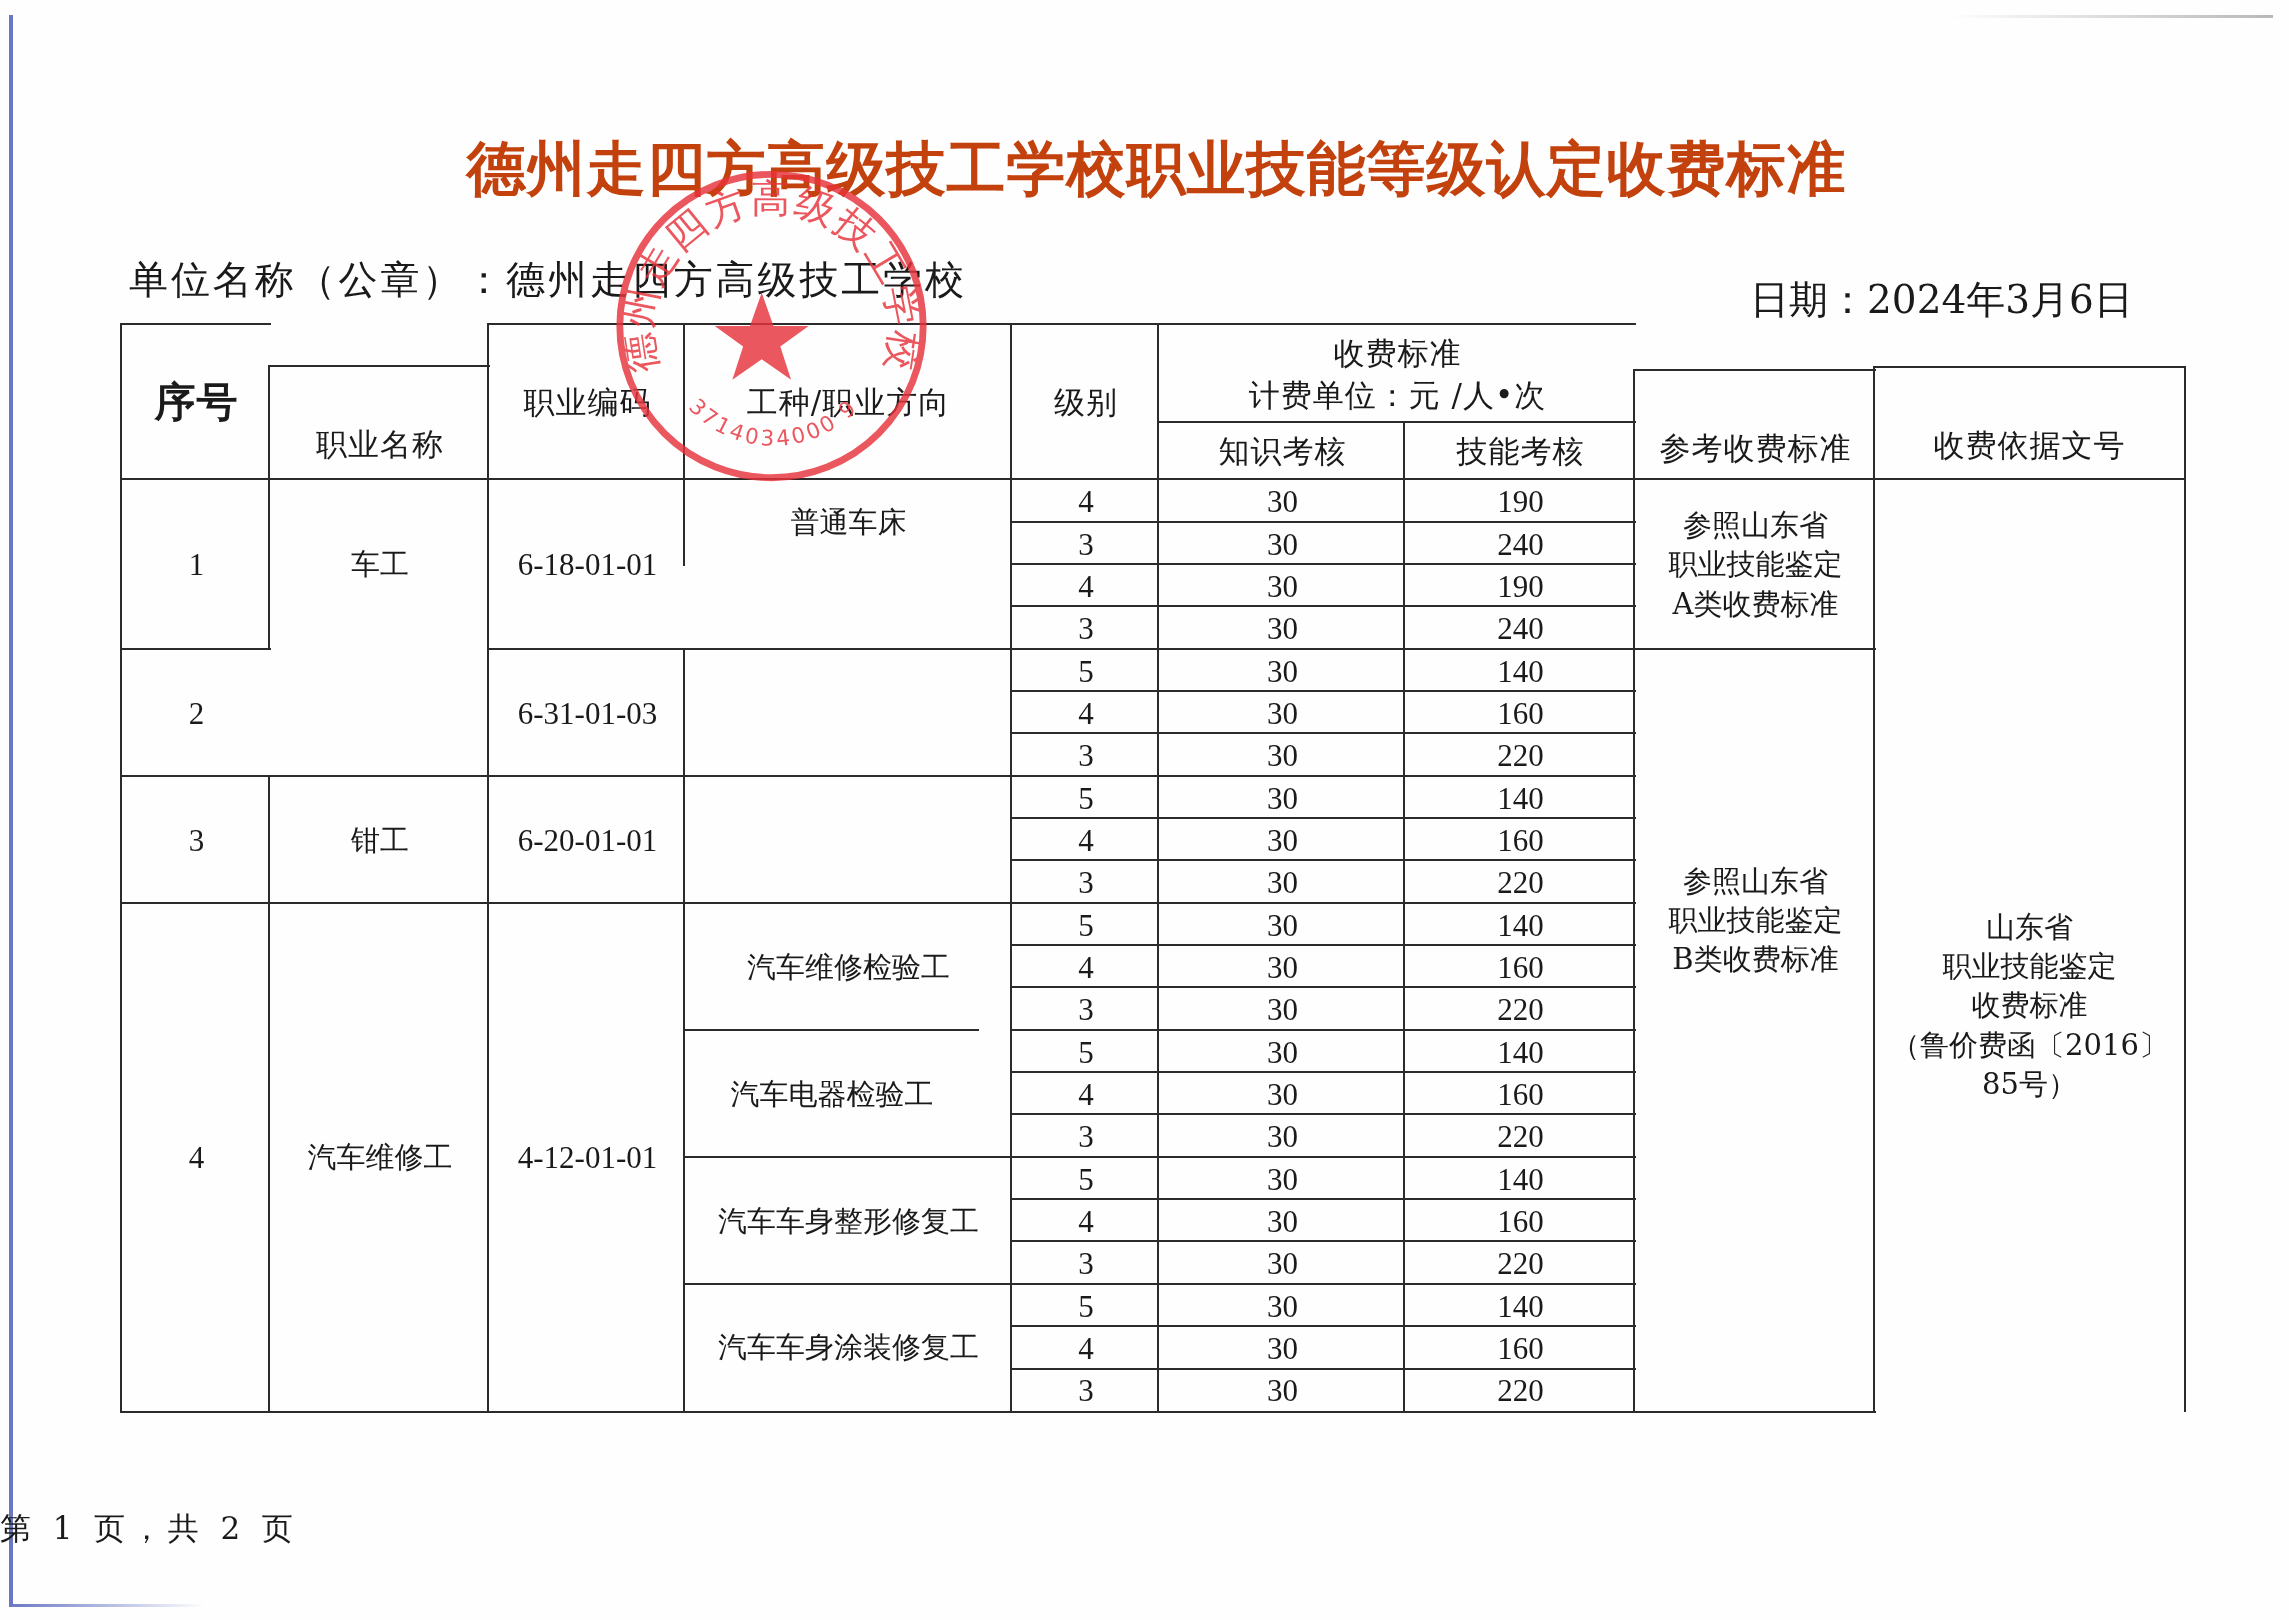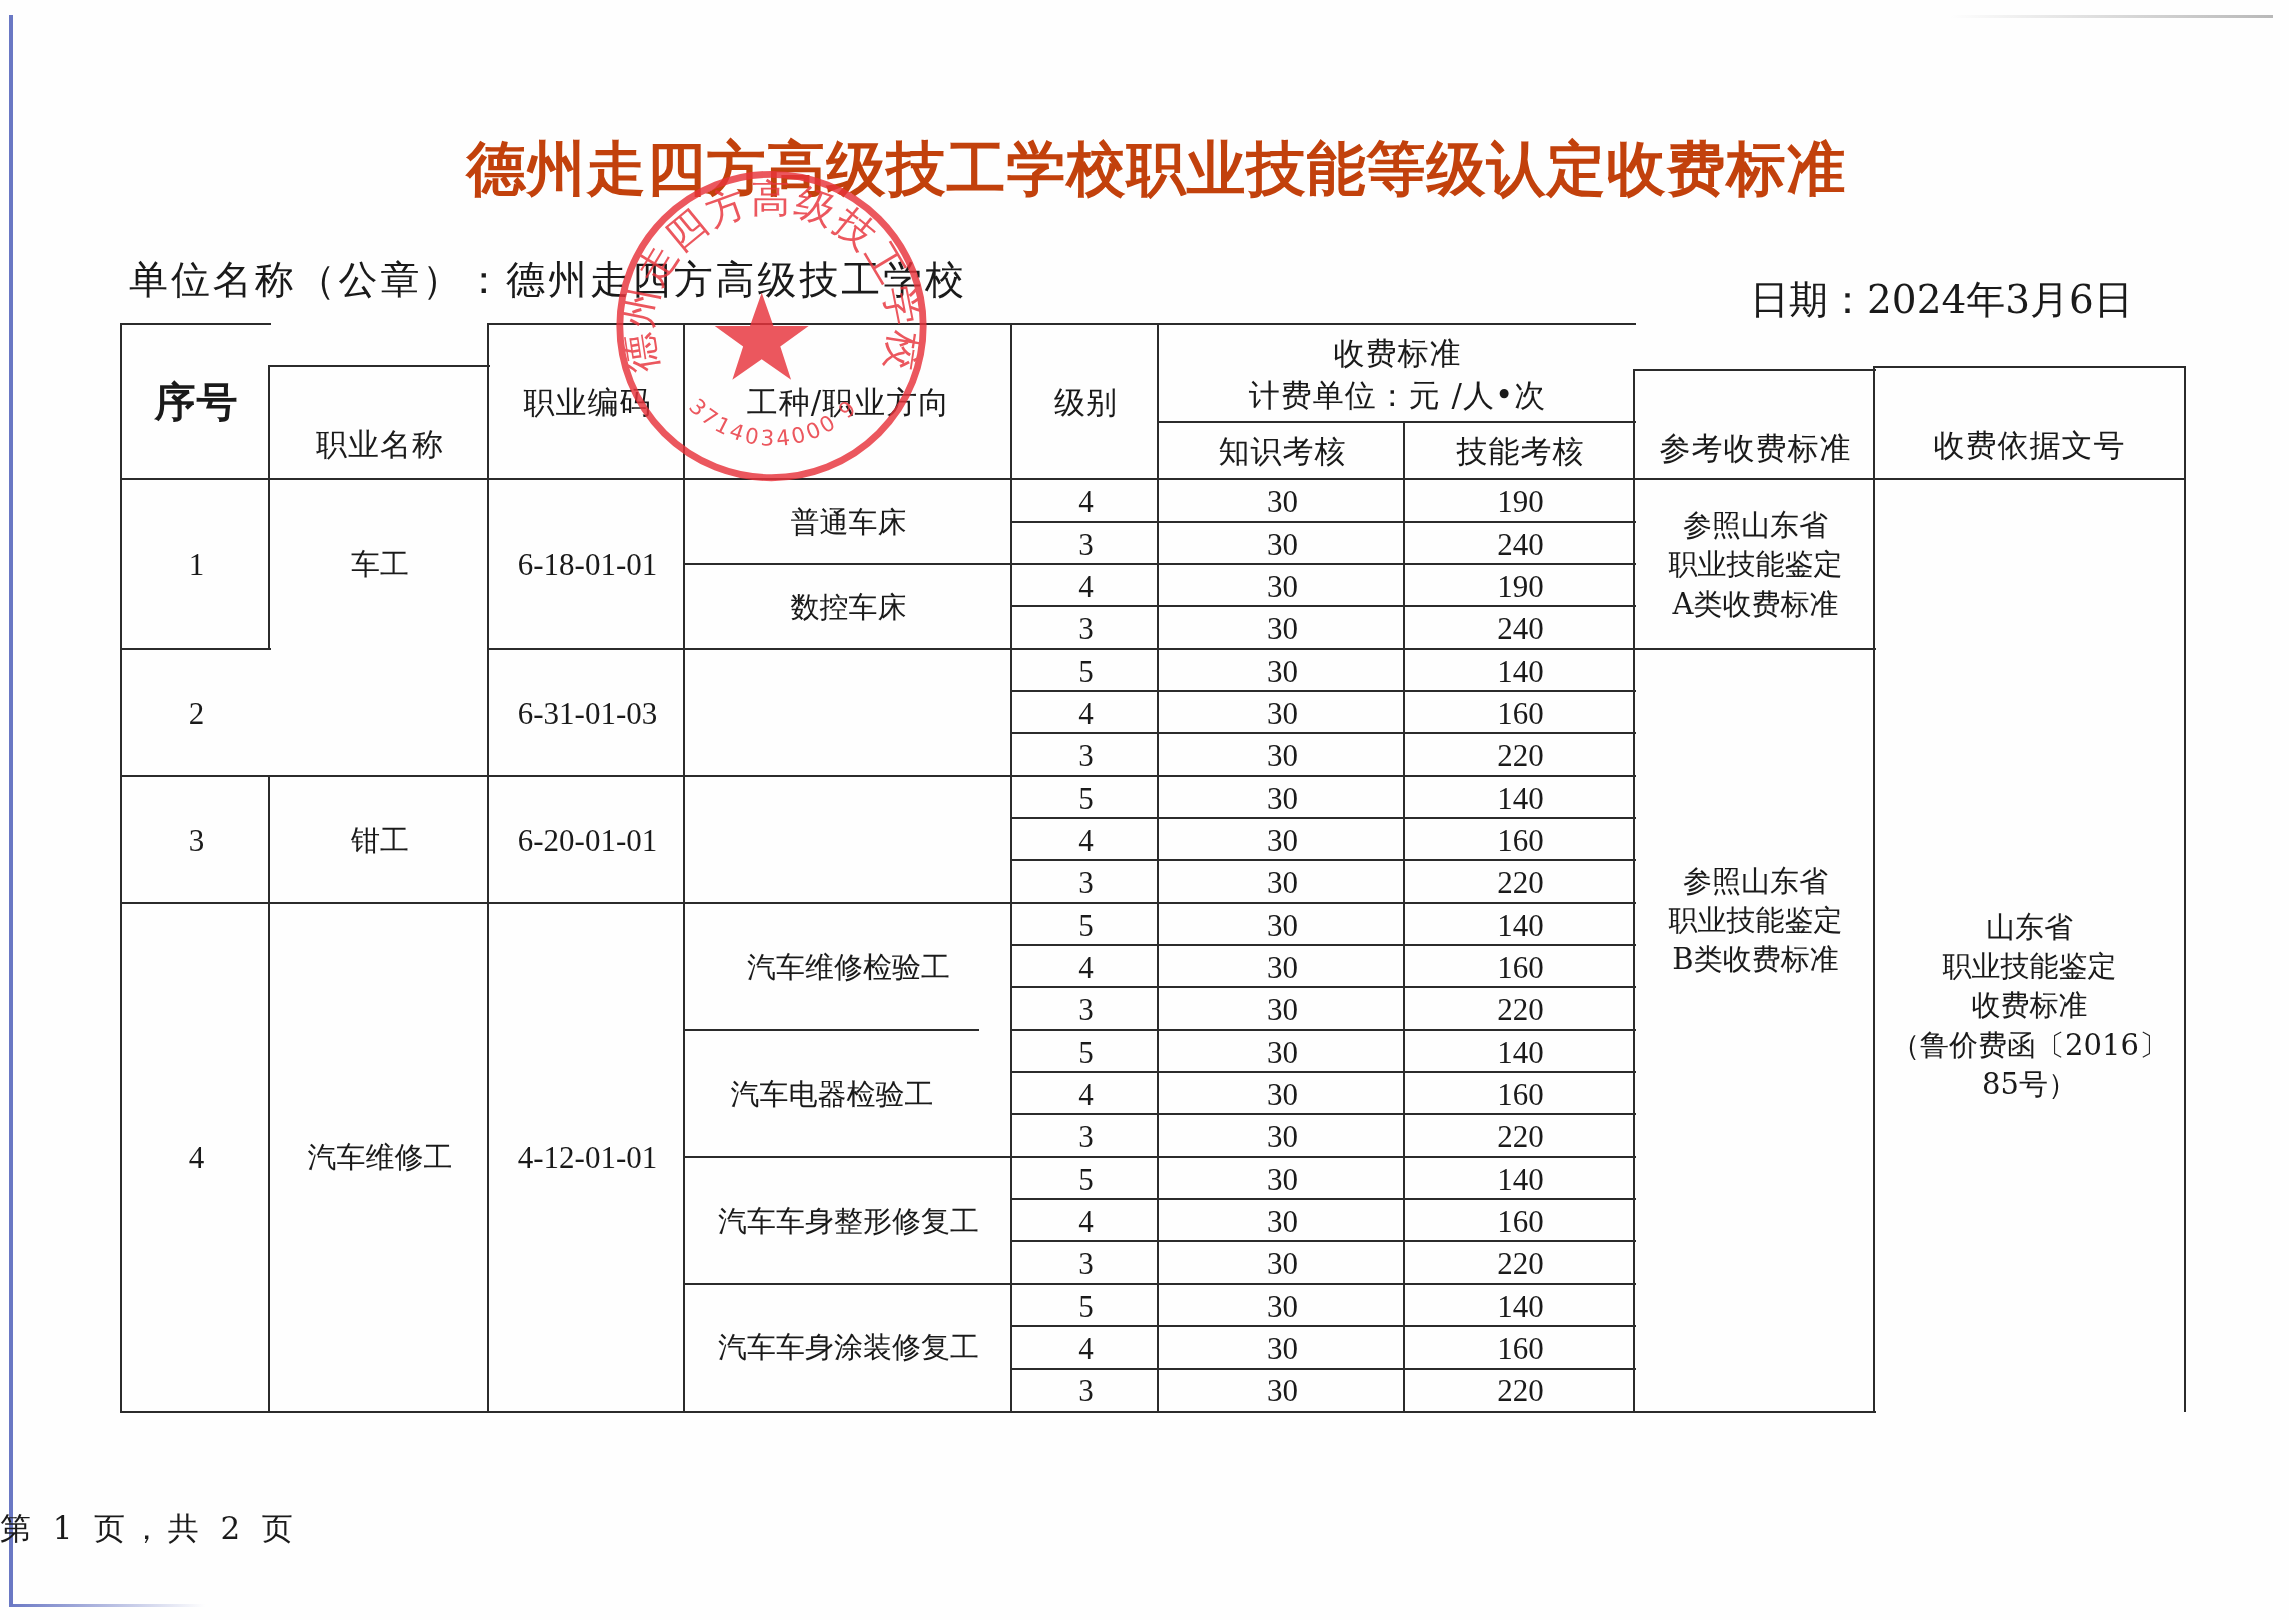--- a/index.html
+++ b/index.html
@@ -122,23 +122,20 @@
       <span class="multi">4</span>
     </div>
     <div class="cell b  bb" style="left: 268px; top: 902px; width: 222px; height: 511px;">
       <span class="multi">汽车维修工</span>
     </div>
     <div class="cell b num bb" style="left: 487px; top: 902px; width: 199px; height: 511px;">
       <span class="multi">4-12-01-01</span>
     </div>
     <div class="cell b " style="left: 683px; top: 478px; width: 329px; height: 88px;">
       <span class="multi">普通车床</span>
-    </div>
-    <div class="cell b " style="left: 683px; top: 563px; width: 329px; height: 88px;">
-      <span class="multi">数控车床</span>
     </div>
     <div class="cell b " style="left: 683px; top: 648px; width: 329px; height: 130px;">
       <span class="multi"></span>
     </div>
     <div class="cell b " style="left: 683px; top: 775px; width: 329px; height: 130px;">
       <span class="multi"></span>
     </div>
     <div class="cell b " style="left: 683px; top: 902px; width: 329px; height: 130px;">
       <span class="multi">汽车维修检验工</span>
     </div>

